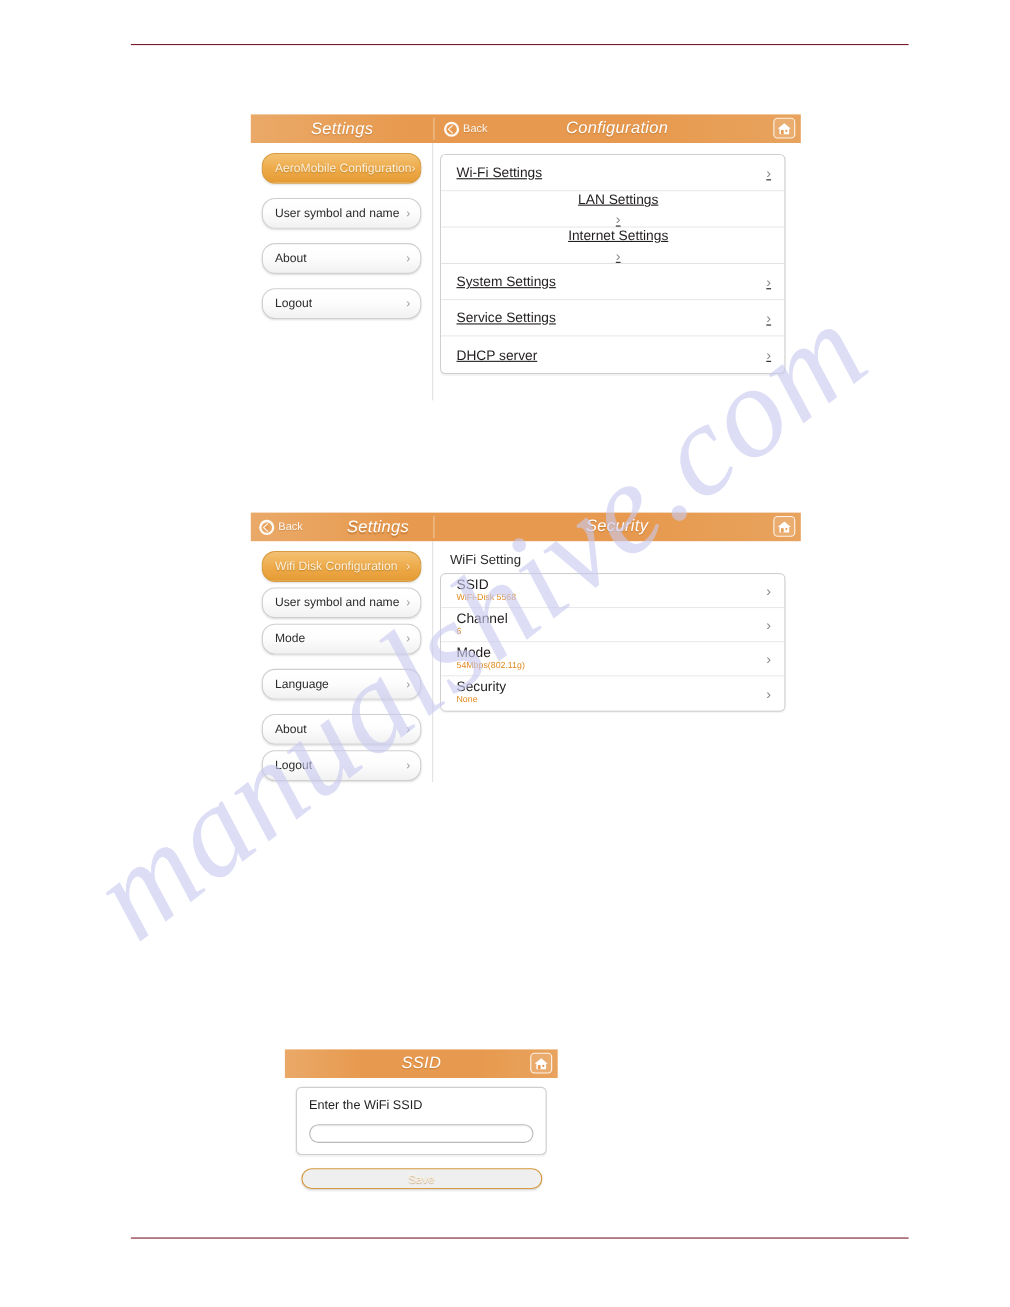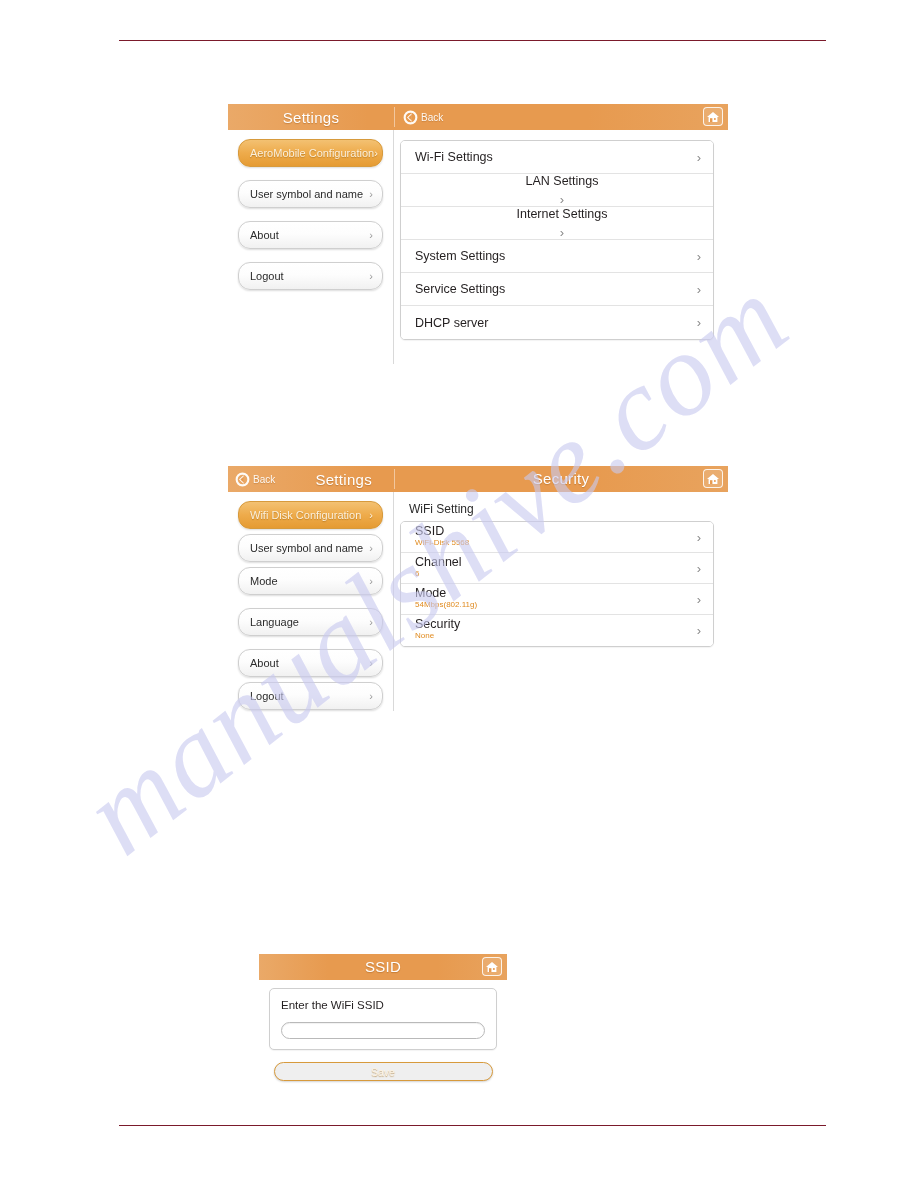--- a/index.html
+++ b/index.html
@@ -69,20 +69,21 @@
     align-items: center;
     overflow: hidden;
   }
   .titlebar .tb-title {
     font-size: 15px;
     color: #ffffff;
     font-weight: 400;
     text-shadow: 0 1px 1px rgba(130,70,10,.35);
     letter-spacing: .3px;
     white-space: nowrap;
+    font-style: italic;
   }
   .tb-seg-left {
     width: 166px;
     height: 100%;
     display: flex;
     align-items: center;
     justify-content: center;
     position: relative;
   }
   .tb-seg-left.with-back { justify-content: flex-end; padding-right: 22px; }
@@ -270,21 +271,21 @@
     font-family: "Liberation Sans", sans-serif;
     font-size: 10.5px;
     text-shadow: 0 1px 1px rgba(150,95,15,.5);
     box-shadow: 0 1px 2px rgba(0,0,0,.18);
     cursor: pointer;
   }
 
   
   #shot-config { left: 228px; top: 104px; width: 500px; }
   #shot-config .shot-body { height: 234px; }
-  #shot-config .main-col { padding-top: 10px; }
+  #shot-config .main-col { padding-top: 10px; text-decoration: underline; }
 
   #shot-security { left: 228px; top: 466px; width: 500px; }
   #shot-security .shot-body { height: 219px; }
 
   #shot-ssid { left: 259px; top: 954px; width: 248px; }
 </style>
 </head>
 <body>
 
 <div class="page-rule top"></div>
@@ -307,20 +308,23 @@
         <span class="back-icon">
           <svg width="17" height="17" viewBox="0 0 17 17">
             <path d="M8.5 1.6a6.9 6.9 0 1 1 0 13.8 6.9 6.9 0 0 1 0-13.8zm0 2.1a4.8 4.8 0 1 0 0 9.6 4.8 4.8 0 0 0 0-9.6z" fill="#ffffff" opacity="0.95"></path>
             <path d="M9.6 4.2 L5.0 8.5 L9.6 12.8 Z" fill="#ffffff"></path>
             <path d="M9.9 5.3 L6.3 8.5 L9.9 11.7 Z" fill="#e79a4f"></path>
           </svg>
         </span>
         <span class="back-label">Back</span>
       </div>
 
+      <div class="tb-center">
+        <span class="tb-title">Configuration</span>
+      </div>
 
       <div class="homebtn">
         <span>
           <svg width="14" height="12" viewBox="0 0 14 12">
             <path d="M7 1 L13 6 L11.4 6 L11.4 11 L2.6 11 L2.6 6 L1 6 Z" fill="#ffffff"></path>
             <rect x="4.0" y="7.2" width="2.4" height="3.8" fill="#e79a4f"></rect>
             <circle cx="8.9" cy="8.0" r="1.0" fill="#e79a4f"></circle>
           </svg>
         </span>
       </div>

